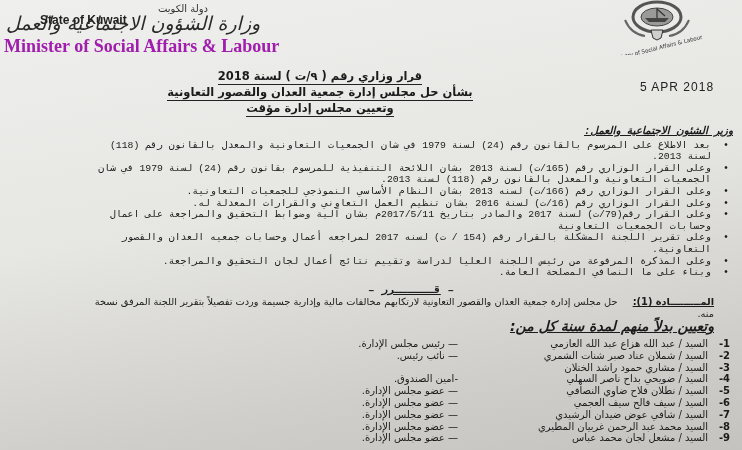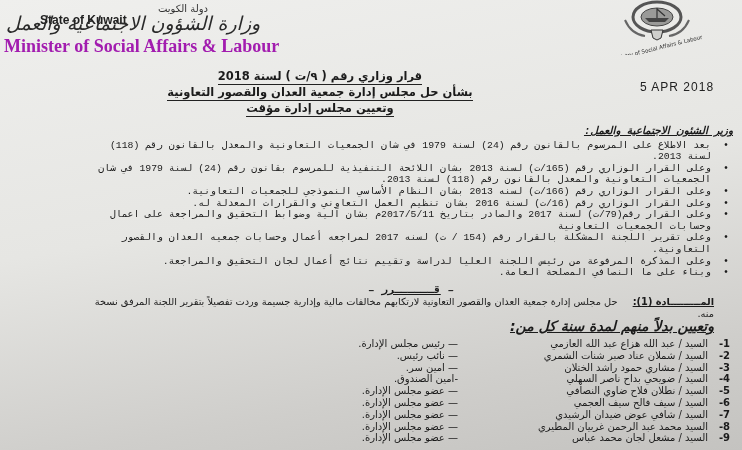--- a/index.html
+++ b/index.html
@@ -100,21 +100,20 @@
     <span class="mrole">— رئيس مجلس الإدارة.</span>
   </div>
   <div class="mrow">
     <span class="mnum">2-</span>
     <span class="mname">السيد / شملان عناد صبر شنات الشمري</span>
     <span class="mrole">— نائب رئيس.</span>
   </div>
   <div class="mrow">
     <span class="mnum">3-</span>
     <span class="mname">السيد / مشاري حمود راشد الختلان</span>
-    <span class="mrole">— امين سر.</span>
   </div>
   <div class="mrow">
     <span class="mnum">4-</span>
     <span class="mname">السيد / ضويحي بداح ناصر السهلي</span>
     <span class="mrole">-امين الصندوق.</span>
   </div>
   <div class="mrow">
     <span class="mnum">5-</span>
     <span class="mname">السيد / نطلان فلاح ضاوي النصافي</span>
     <span class="mrole">— عضو مجلس الإدارة.</span>

